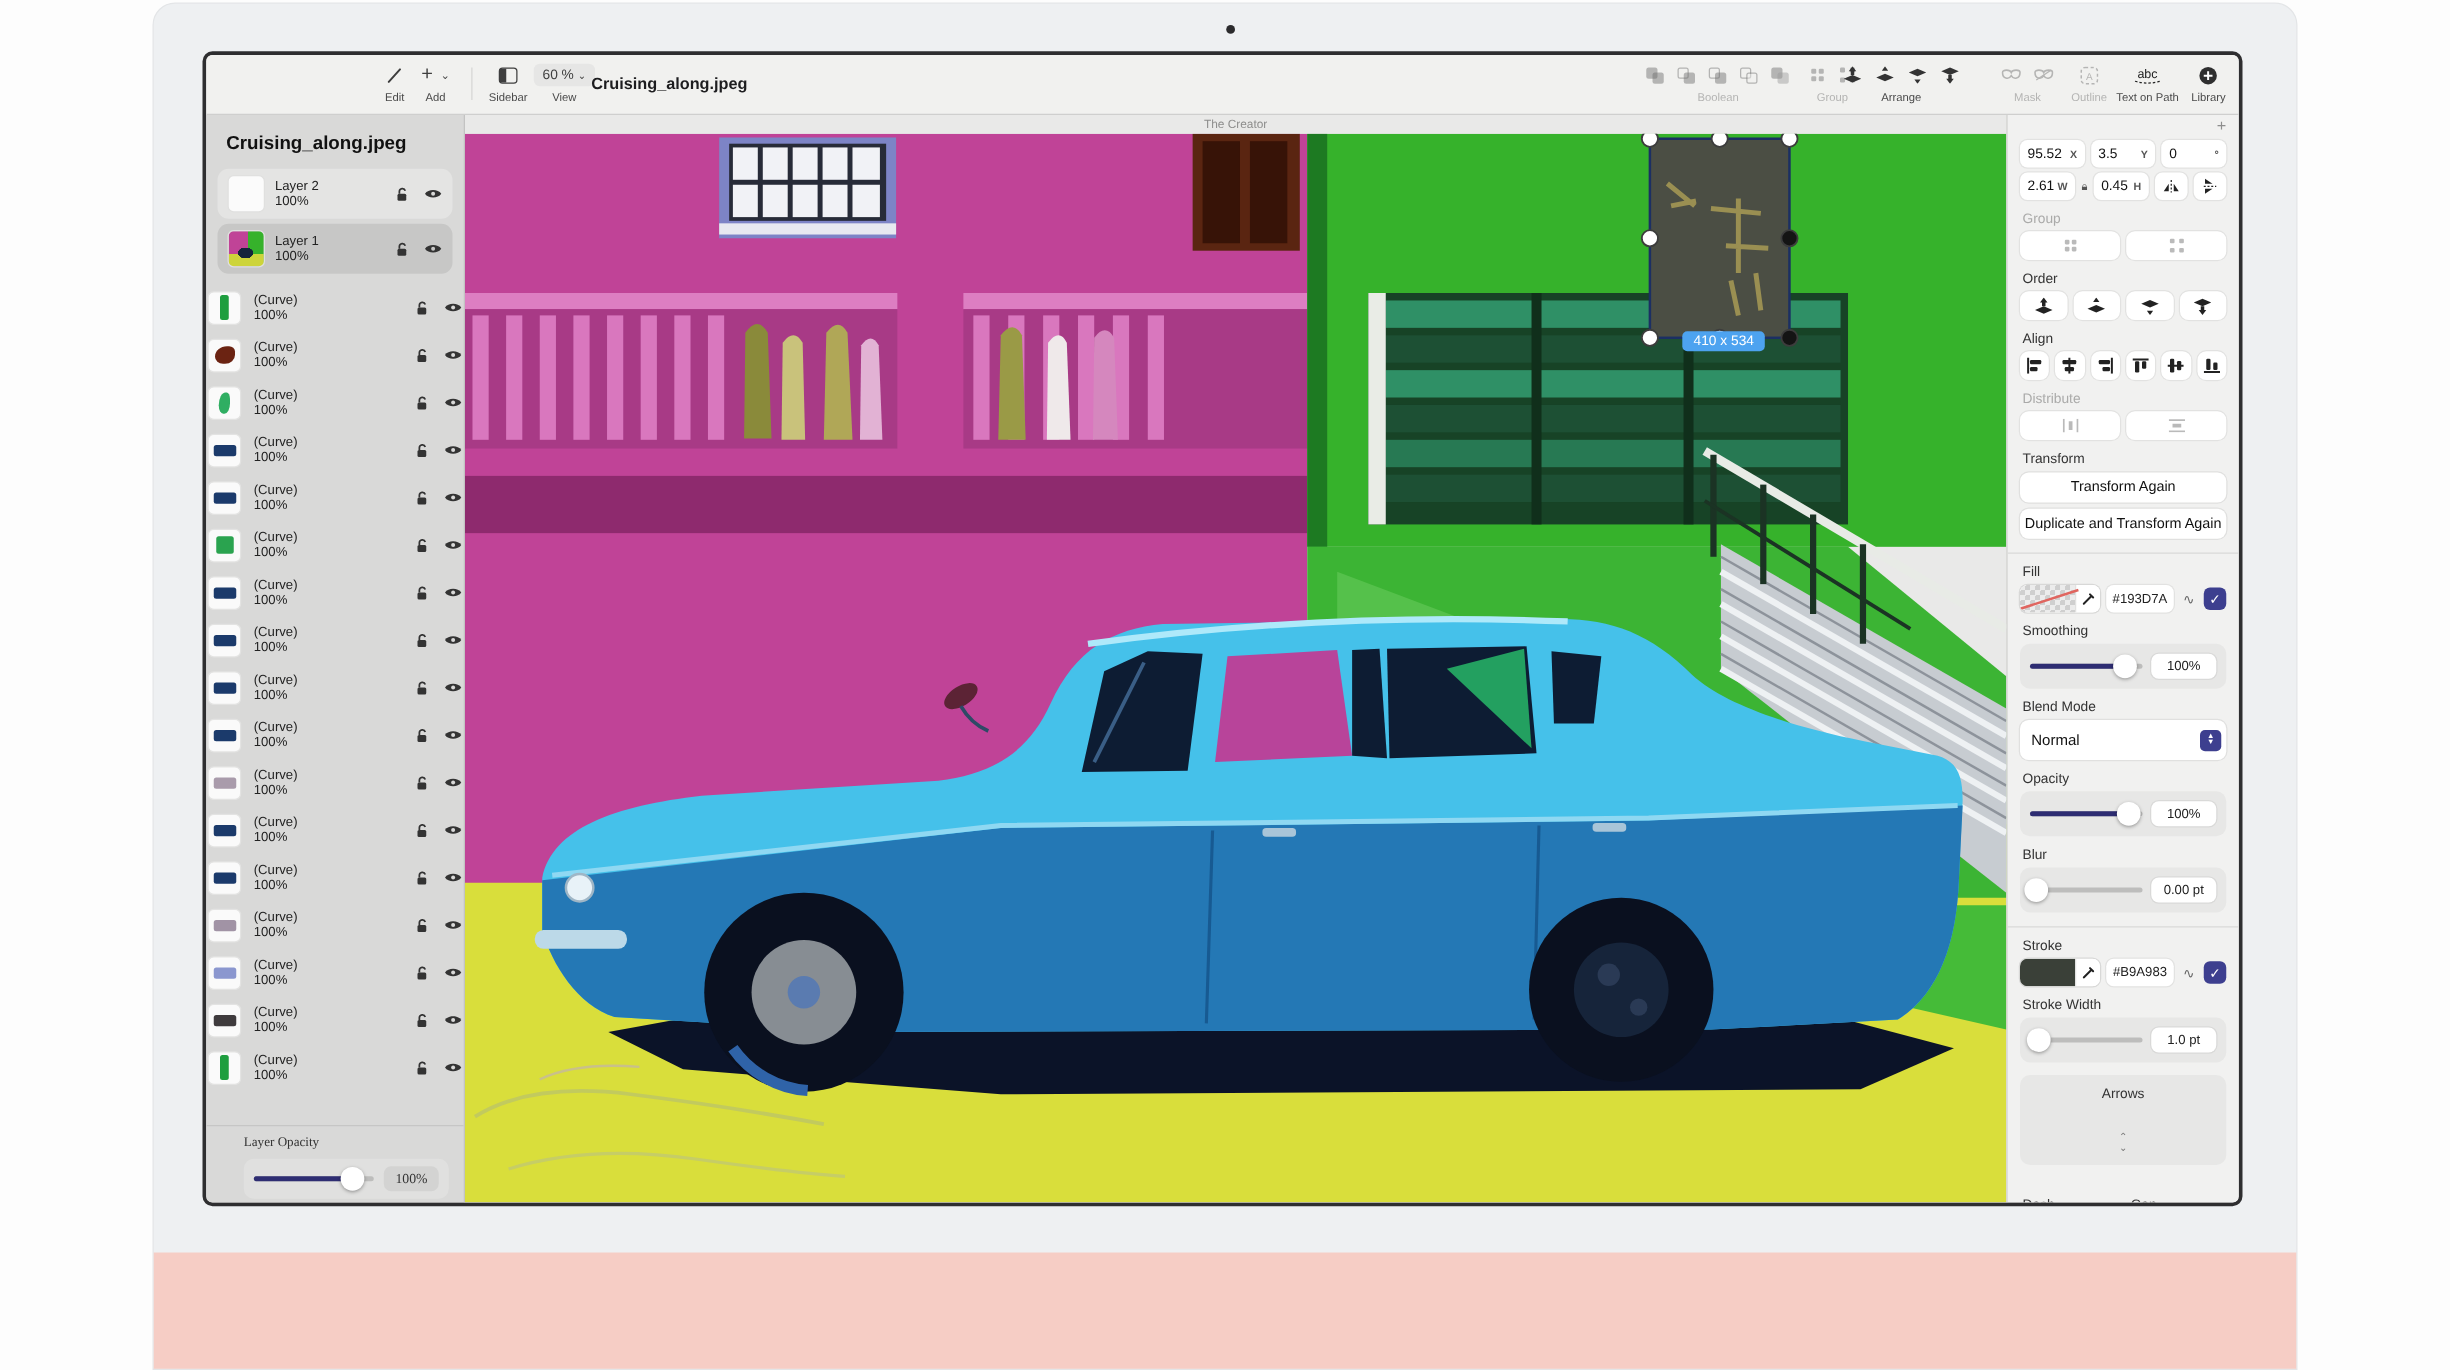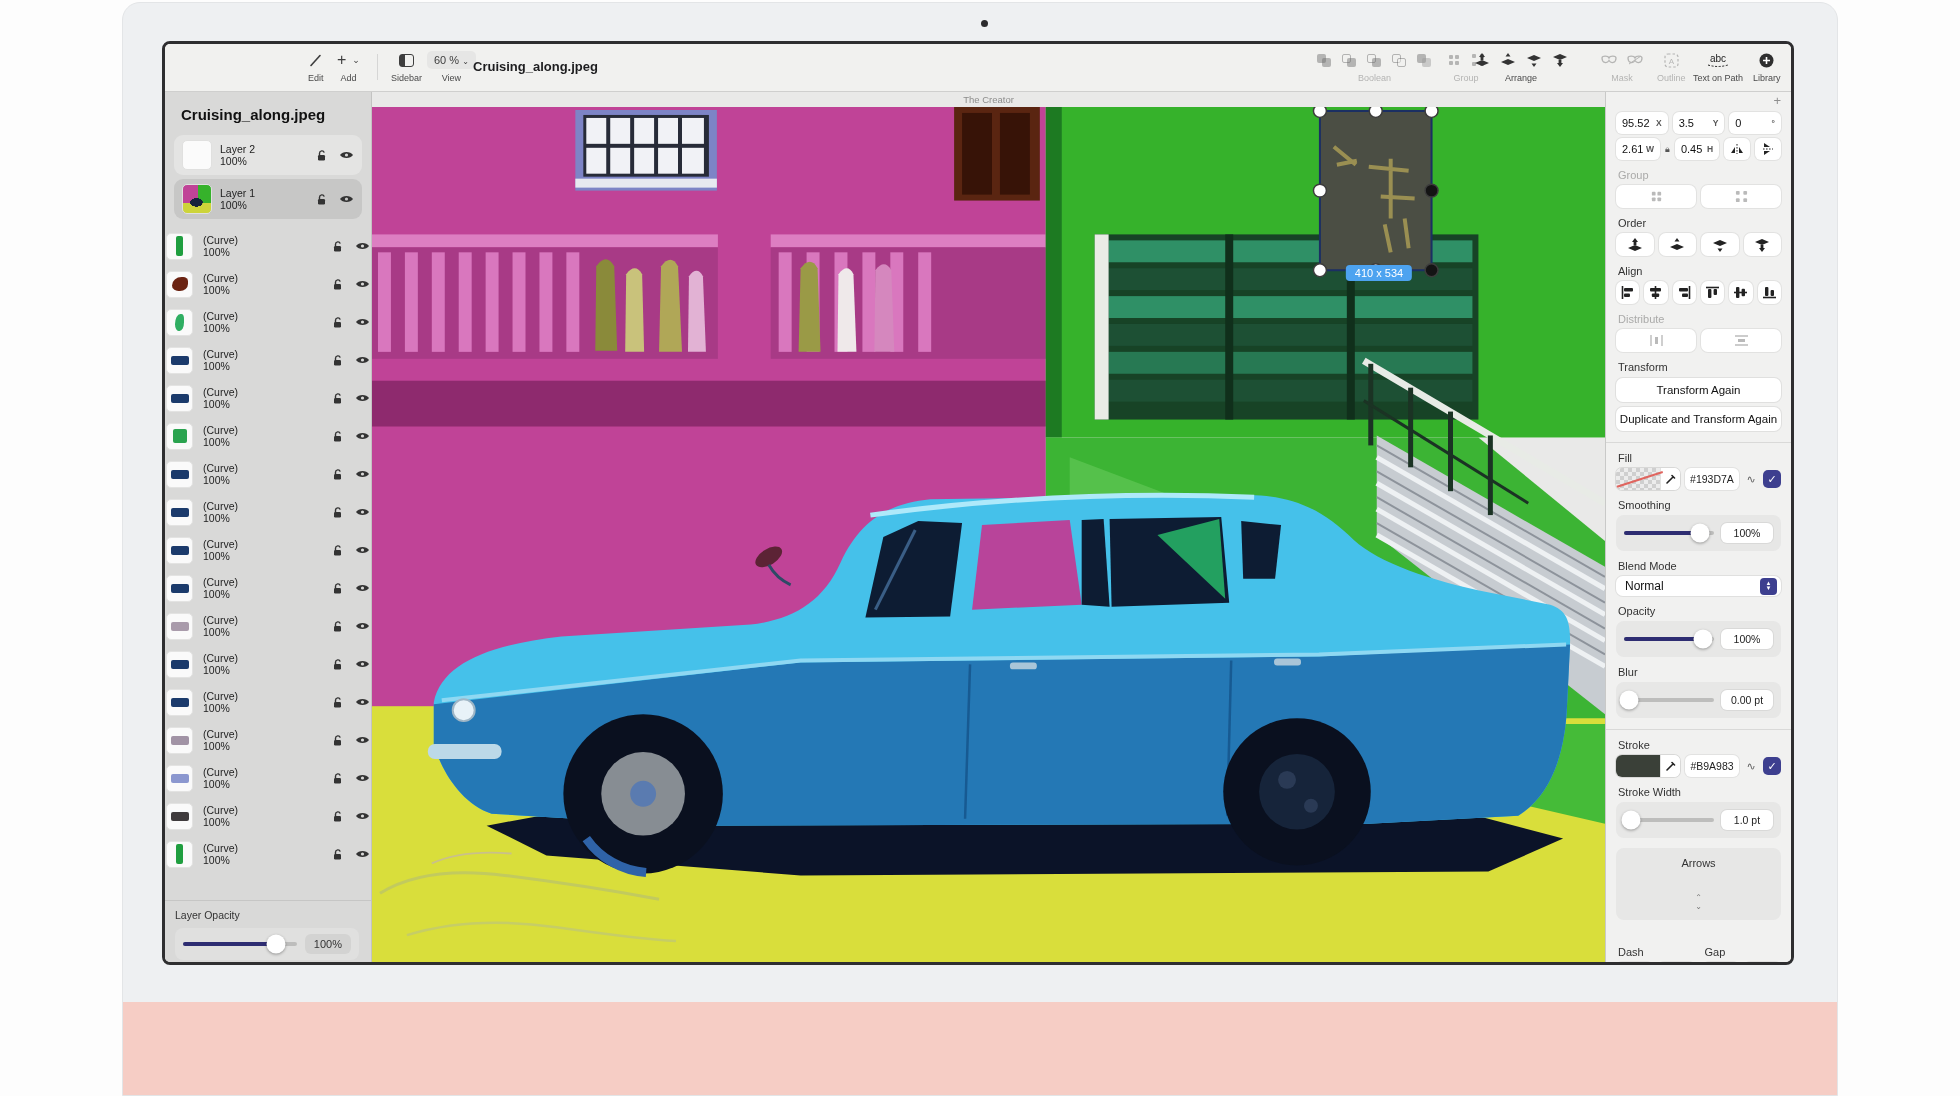--- a/index.html
+++ b/index.html
@@ -59,21 +59,21 @@
       linear-gradient(90deg, #c04397 0 55%, #36b22b 55% 100%); }
   .lmeta { flex:1; display:flex; flex-direction:column; }
   .lname { font-size:10.5px; color:#222; }
   .lpct  { font-size:10.5px; color:#222; }
   .rowicons { display:flex; gap:11px; align-items:center; }
   .curve-list { flex:1; overflow:hidden; padding-top:6px; }
   .curve-row { height:38px; display:flex; align-items:center; padding:0 1px; gap:10px; }
   .thumb-sm { width:27px; height:27px; border-radius:5px; background:#fafafa; border:1px solid #e3e3e2;
               display:flex; align-items:center; justify-content:center; }
   .shape { display:block; }
-  .opacity-box { flex:0 0 62px; border-top:1px solid #c6c6c5; padding:8px 12px 0 10px; }
+  .opacity-box { flex:0 0 62px; border-top:1px solid #c6c6c5; padding:8px 12px 0 30px;font-family:Liberation Serif, serif; }
   .opacity-box .cap { font-size:10.5px; color:#333; margin-bottom:7px; }
   .slider-row { display:flex; align-items:center; gap:8px; background:#e0e0df; border-radius:8px; padding:6px 8px; }
   .track { position:relative; flex:1; height:4px; border-radius:2px; background:#bdbdbc; }
   .track .fillpart { position:absolute; left:0; top:0; height:4px; border-radius:2px; background:#2e2d72; }
   .knob { position:absolute; top:50%; transform:translate(-50%,-50%); width:19px; height:19px; border-radius:50%;
           background:#fff; box-shadow:0 1px 3px rgba(0,0,0,.35); }
   .pct-pill { font-size:11px; color:#333; background:#d3d3d2; border-radius:6px; padding:4px 9px; }
 
   
   .canvas { flex:1; display:flex; flex-direction:column; position:relative; background:#e9e9e8; min-width:0; }
@@ -117,21 +117,21 @@
              border-left:1px solid #e2e2e1; font-size:10px; color:#333; }
   .hexfield { flex:1; height:22px; background:#fff; border-radius:6px; display:flex; align-items:center;
               justify-content:center; font-size:10.5px; color:#222; box-shadow:0 0 0 1px rgba(0,0,0,.06); }
   .gradico { flex:0 0 14px; text-align:center; color:#666; font-size:11px; }
   .checkbox { flex:0 0 18px; height:18px; border-radius:5px; background:#3d3f8f; color:#fff; font-size:11px;
               display:flex; align-items:center; justify-content:center; }
   .islider { display:flex; align-items:center; gap:7px; background:#e7e7e6; border-radius:8px;
              padding:8px 8px; margin-top:2px; }
   .val-pill { flex:0 0 52px; height:20px; background:#fff; border-radius:6px; font-size:10.5px; color:#222;
               display:flex; align-items:center; justify-content:center; box-shadow:0 0 0 1px rgba(0,0,0,.06); }
-  .dd { height:20px; background:#fff; border-radius:7px; display:flex; align-items:center; padding:0 4px 0 9px;
+  .dd { height:32px; background:#fff; border-radius:7px; display:flex; align-items:center; padding:0 4px 0 9px;
         box-shadow:0 0 0 1px rgba(0,0,0,.07); }
   .dd .ddval { flex:1; font-size:12px; color:#111; }
   .stepper { width:17px; height:17px; border-radius:4px; background:#3d3f8f; color:#fff; font-size:6px;
              display:flex; flex-direction:column; align-items:center; justify-content:center; line-height:5px; }
   .arrowsrow { display:flex; align-items:center; gap:8px; background:#e7e7e6; border-radius:8px;
                padding:9px 9px; margin-top:10px; font-size:11px; color:#333;flex-direction:column; }
   .lineprev { flex:1; height:2px; background:#222; border-radius:1px; }
   .cols2 { display:flex; gap:8px; margin-top:26px; }
   .col { flex:1; }
   .mini-inputs { display:flex; gap:5px; margin-top:4px; }

